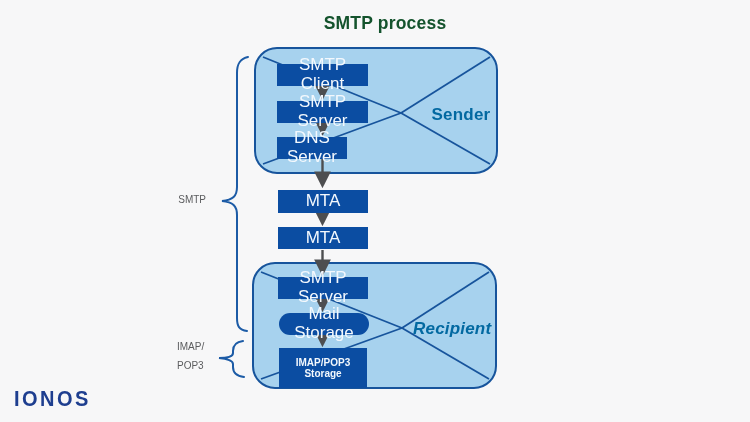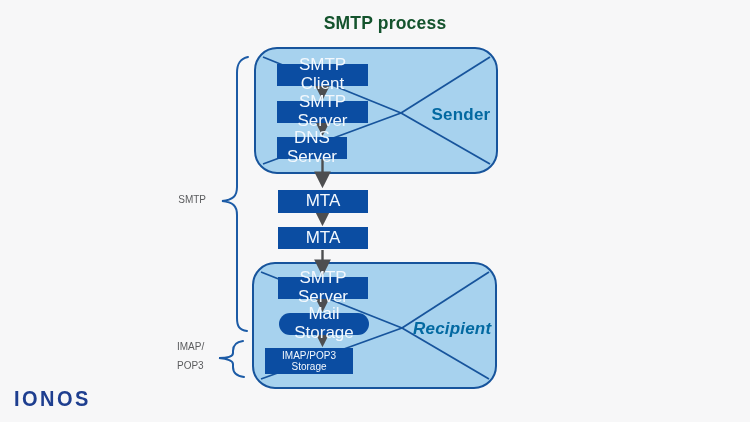--- a/index.html
+++ b/index.html
@@ -100,21 +100,21 @@
   <div class="node" style="left:278px;top:227px;width:90px;height:22px;">
     <span>MTA</span>
   </div>
 
   <div class="node" style="left:278px;top:277px;width:90px;height:22px;">
     <span>SMTP Server</span>
   </div>
   <div class="node" style="left:279px;top:313px;width:90px;height:22px;border-radius:11px;">
     <span>Mail Storage</span>
   </div>
-  <div class="node small" style="left:265px;top:348px;width:88px;height:26px;">
+  <div class="node small" style="left:279px;top:348px;width:88px;height:40px;font-weight:bold;">
     <span>IMAP/POP3</span>
     <span>Storage</span>
   </div>
   <div class="env-label" style="left:413px;top:319px;width:76px;font-style:italic;">Recipient</div>
 
   <div class="brace-label right" style="left:162px;top:194px;width:44px;">SMTP</div>
   <div class="brace-label" style="left:177px;top:337px;line-height:19px;">
     <div>IMAP/</div>
     <div>POP3</div>
   </div>

